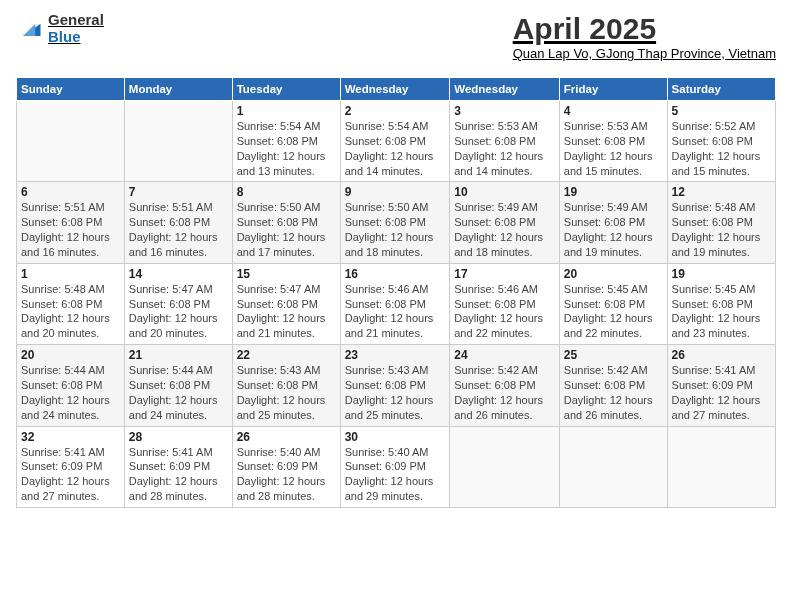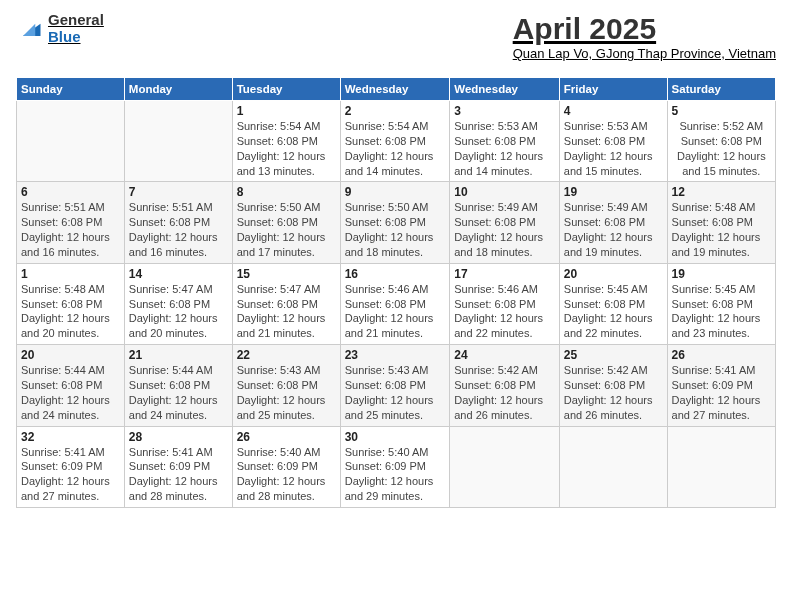--- a/index.html
+++ b/index.html
@@ -157,21 +157,21 @@
 Daylight: 12 hours and 14 minutes.</div>
           </td>
           <td>
             <div class="day-number">4</div>
             <div class="day-info" style="white-space: pre-line;">Sunrise: 5:53 AM
 Sunset: 6:08 PM
 Daylight: 12 hours and 15 minutes.</div>
           </td>
           <td>
             <div class="day-number">5</div>
-            <div class="day-info" style="white-space: pre-line; text-align: center;">Sunrise: 5:52 AM
+            <div class="day-info" style="white-space: pre-line;">Sunrise: 5:52 AM
 Sunset: 6:08 PM
 Daylight: 12 hours and 15 minutes.</div>
           </td>
         </tr>
         <tr class="row-alt">
           <td>
             <div class="day-number">6</div>
             <div class="day-info" style="white-space: pre-line;">Sunrise: 5:51 AM
 Sunset: 6:08 PM
 Daylight: 12 hours and 16 minutes.</div>

